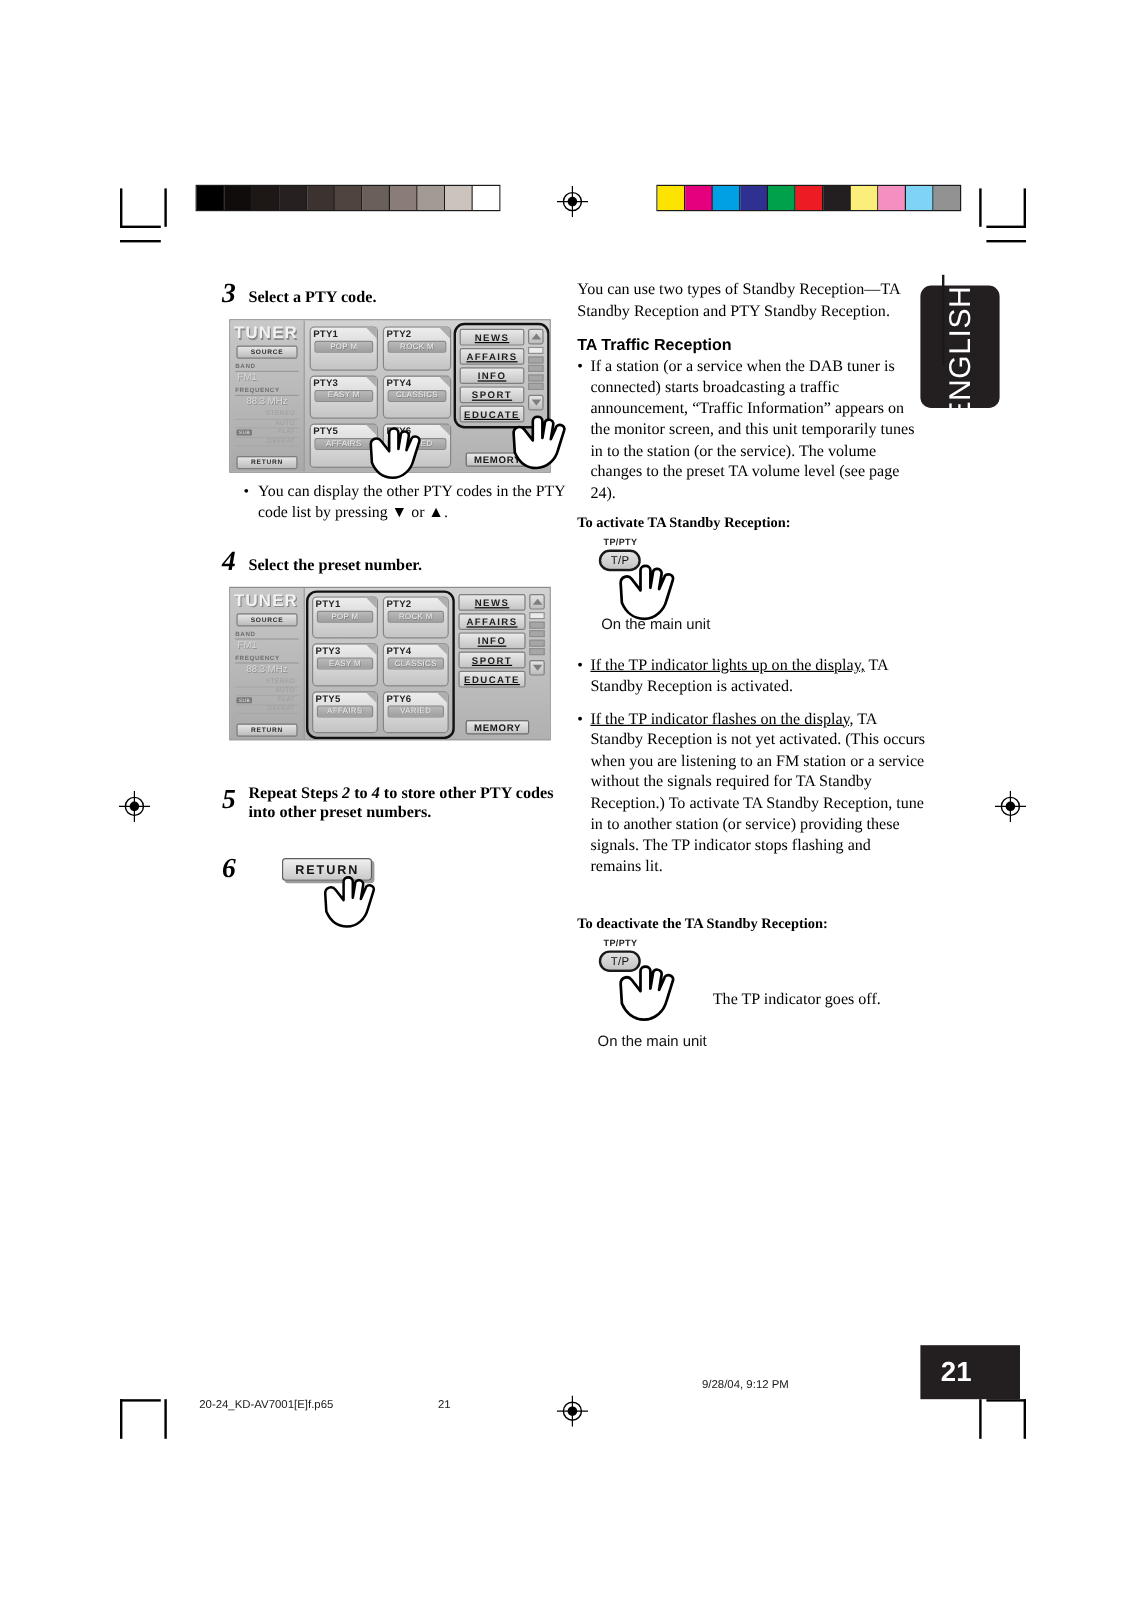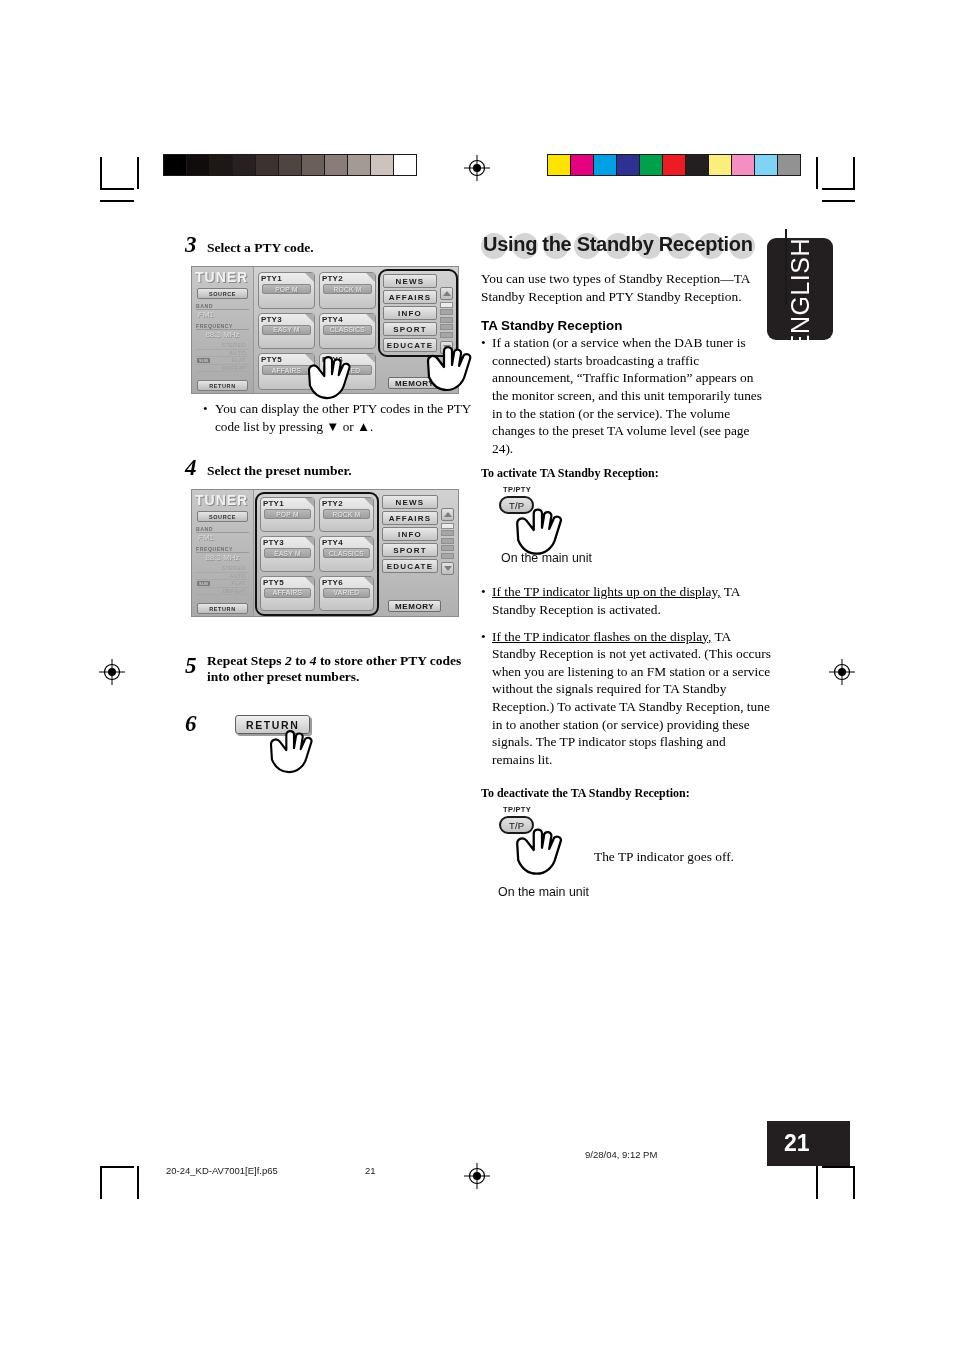--- a/index.html
+++ b/index.html
@@ -253,21 +253,21 @@
     width: 72px;
   }
   .code-list.framed {
     border: 2.5px solid #111;
     border-radius: 9px;
     padding: 3px 3px 1px;
     box-sizing: border-box;
     left: 186px; top: 2px;
     width: 80px;
   }
-  .code-row { display: flex; gap: 3px; align-items: flex-end; }
+  .code-row { display: flex; gap: 3px; align-items: flex-start; text-decoration: underline; }
   .code-items { flex: 1; }
   .code-item {
     background: linear-gradient(180deg,#e9e9e9,#c5c5c5);
     border: 1px solid #7f7f7f;
     border-radius: 2px;
     font-family: "Liberation Sans", sans-serif;
     font-weight: bold;
     font-size: 8px;
     letter-spacing: 1.2px;
     text-align: center;
@@ -736,39 +736,25 @@
             <path d="M6,16 C6,11 12,9 15,13 L22,22 L22,6 C22,1 30,1 30,6 L30,20 L32,8 C32,3 40,4 39,9 L37,21 L41,12 C42,7 50,9 48,14 L43,30 C41,38 34,45 25,45 C16,45 10,39 7,32 Z" fill="#ffffff" stroke="#000" stroke-width="2.2" stroke-linejoin="round"></path>
           </svg>
         </div>
       </div>
     </div>
 
   </div>
 
   <div class="rightcol">
 
-    <div class="section-head">
-      <div class="circles">
-        <i></i>
-        <i></i>
-        <i></i>
-        <i></i>
-        <i></i>
-        <i></i>
-        <i></i>
-        <i></i>
-        <i></i>
-      </div>
-      <div class="title">Using the Standby Reception</div>
-    </div>
     <div class="vbar" style="top:-3px;right:-16px;height:76px;"></div>
 
     <p class="body">You can use two types of Standby Reception—TA Standby Reception and PTY Standby Reception.</p>
 
-    <h3 class="sub">TA Standby Reception</h3>
+    <h3 class="sub">TA Traffic Reception</h3>
 
     <ul class="bl" style="margin-bottom:8px;">
       <li>
         <span class="dot">•</span>
         <span class="txt">If a station (or a service when the DAB tuner is connected) starts broadcasting a traffic announcement, “Traffic Information” appears on the monitor screen, and this unit temporarily tunes in to the station (or the service). The volume changes to the preset TA volume level (see page 24).</span>
       </li>
     </ul>
 
     <h4 class="bold-serif">To activate TA Standby Reception:</h4>
 
@@ -787,21 +773,21 @@
       <li>
         <span class="dot">•</span>
         <span class="txt"><span class="u">If the TP indicator lights up on the display,</span><span> TA Standby Reception is activated.</span></span>
       </li>
       <li>
         <span class="dot">•</span>
         <span class="txt"><span class="u">If the TP indicator flashes on the display,</span><span> TA Standby Reception is not yet activated. (This occurs when you are listening to an FM station or a service without the signals required for TA Standby Reception.) To activate TA Standby Reception, tune in to another station (or service) providing these signals. The TP indicator stops flashing and remains lit.</span></span>
       </li>
     </ul>
 
-    <h4 class="bold-serif" style="margin-top:18px;">To deactivate the TA Standby Reception:</h4>
+    <h4 class="bold-serif" style="margin-top:32px;">To deactivate the TA Standby Reception:</h4>
 
     <div class="tp-block" style="height:100px;">
       <div class="tp-label">TP/PTY</div>
       <div class="tp-btn">T/P</div>
       <div class="hand" style="left:30px;top:22px;">
         <svg width="62" height="50" viewBox="0 0 60 48">
           <path d="M6,16 C6,11 12,9 15,13 L22,22 L22,6 C22,1 30,1 30,6 L30,20 L32,8 C32,3 40,4 39,9 L37,21 L41,12 C42,7 50,9 48,14 L43,30 C41,38 34,45 25,45 C16,45 10,39 7,32 Z" fill="#ffffff" stroke="#000" stroke-width="2.2" stroke-linejoin="round"></path>
         </svg>
       </div>
       <div class="tp-note">The TP indicator goes off.</div>

